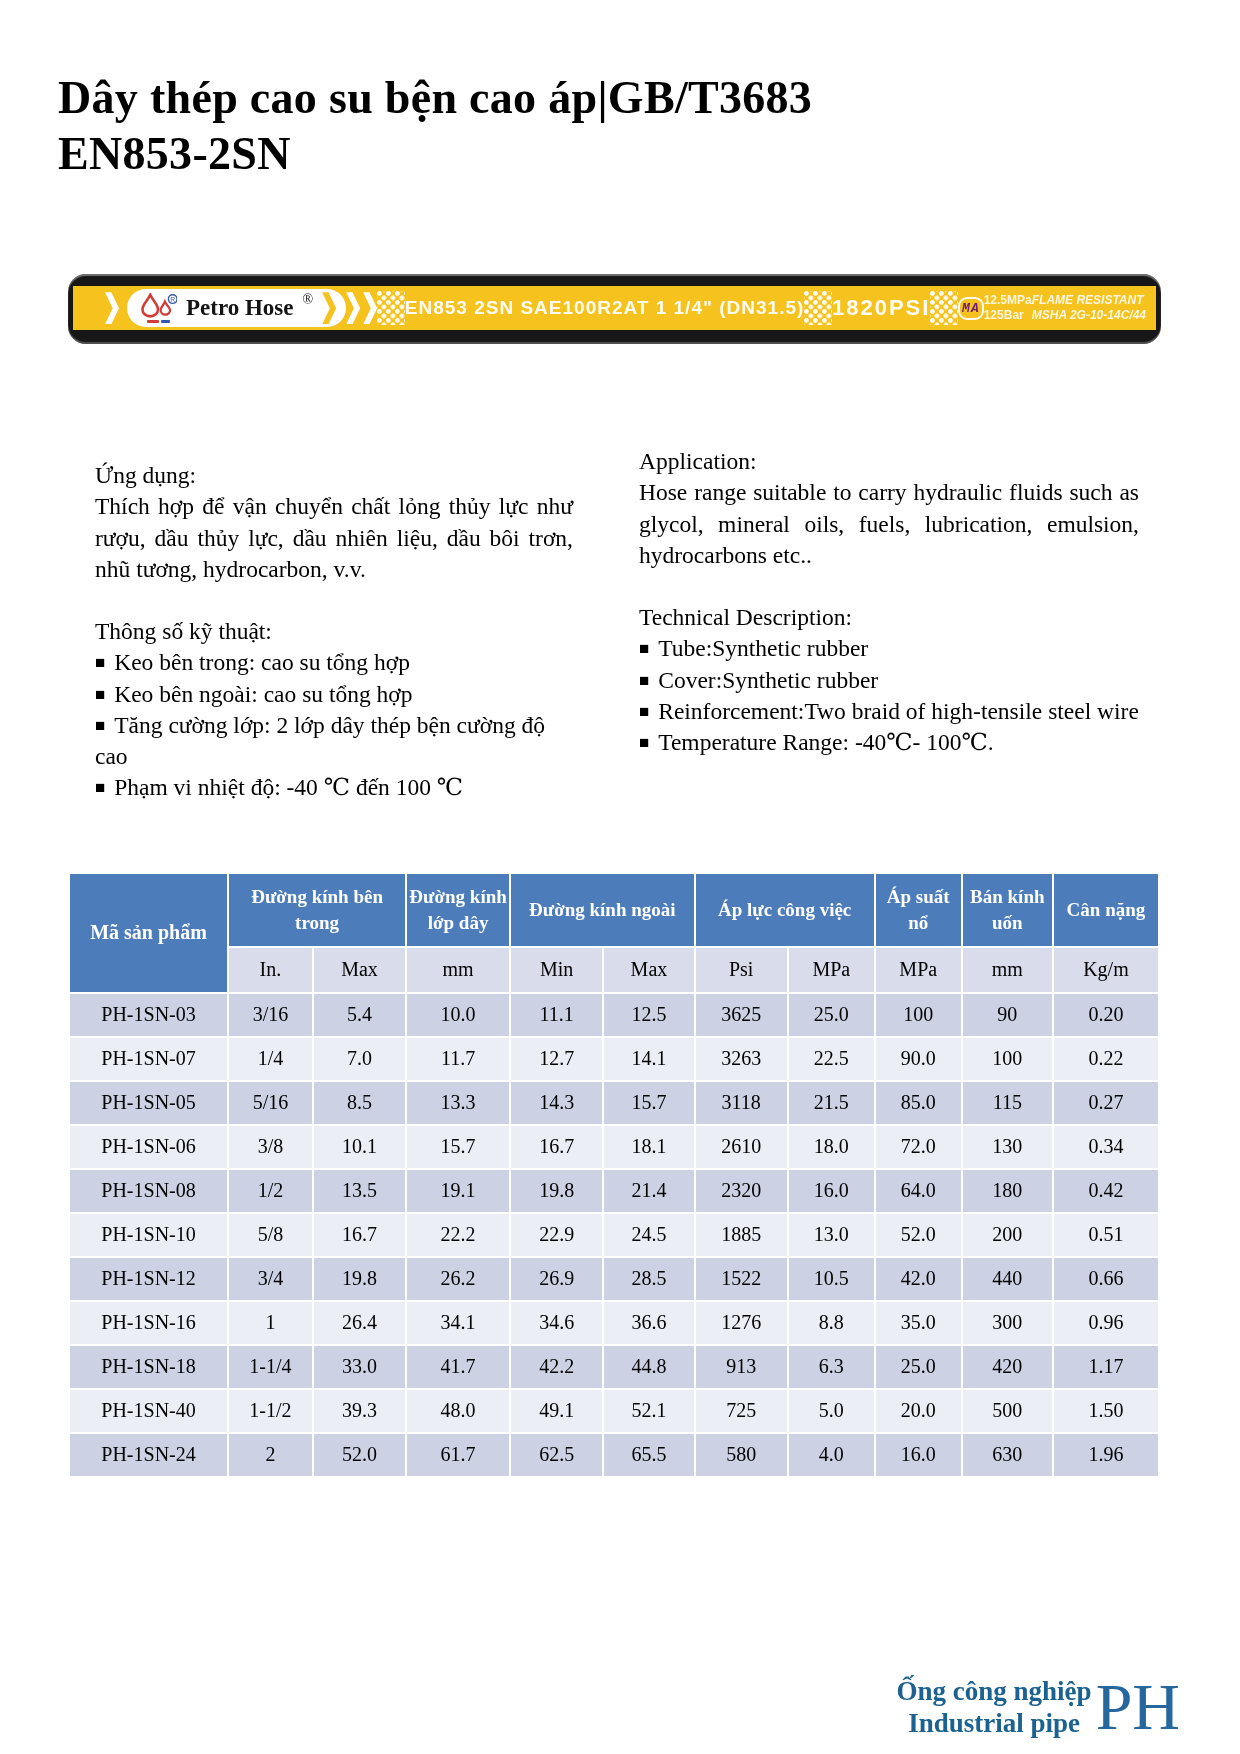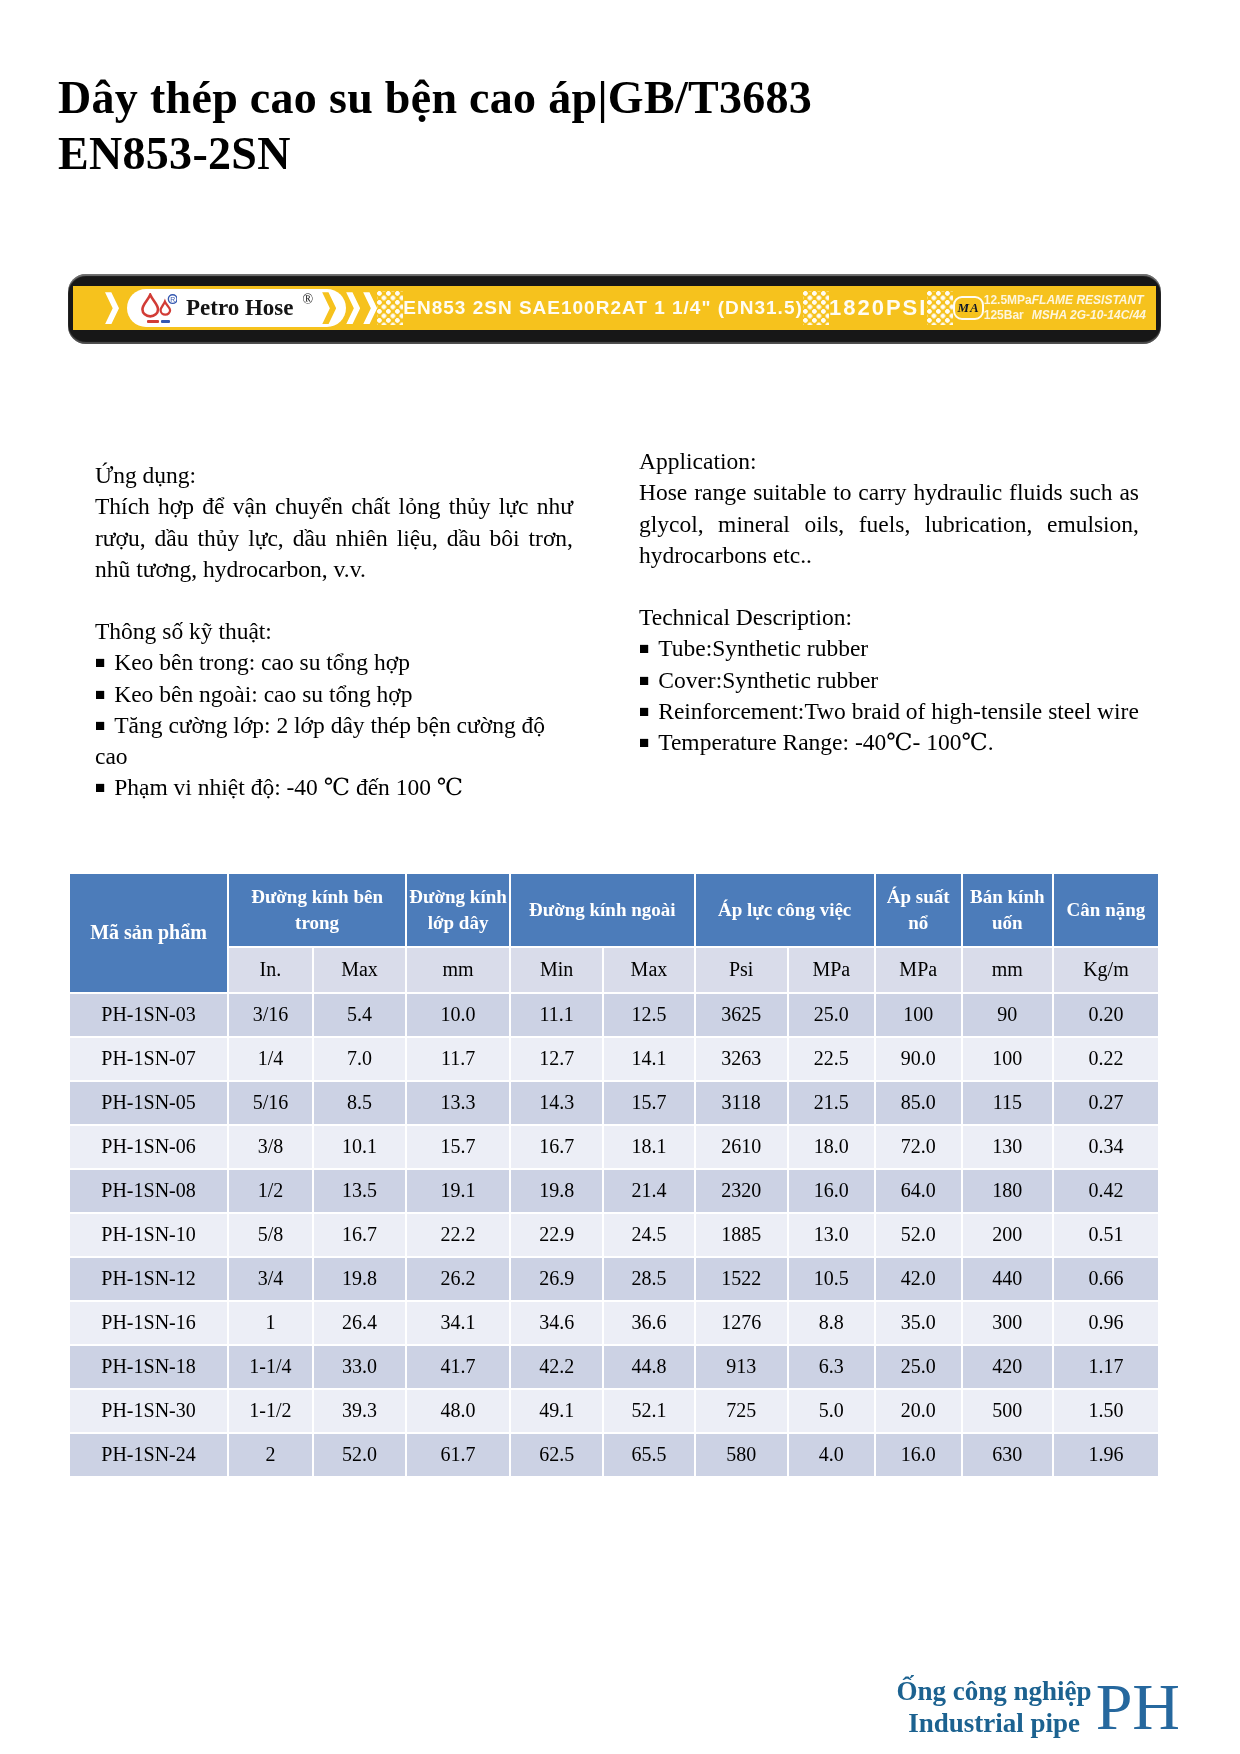--- a/index.html
+++ b/index.html
@@ -74,21 +74,21 @@
   }
   .print-text, .pressure-text {
     color: rgba(255,255,255,.95);
     font-family: "Liberation Sans", "DejaVu Sans", sans-serif;
     font-weight: bold; white-space: nowrap; flex: 0 0 auto;
   }
   .print-text { font-size: 19px; letter-spacing: 1px; }
   .pressure-text { font-size: 22px; letter-spacing: 2px; }
   .ma-badge {
     flex: 0 0 auto;
-    color: #0f172a; font-family: Liberation Serif, serif;
+    color: #701a75; font-family: Liberation Mono, monospace;
     font-weight: bold; font-style: italic; font-size: 13px;
     border: 2px solid rgba(255,255,255,.95); border-radius: 9px;
     padding: 2px 2px; letter-spacing: 1px;
   }
   .rating-text, .flame-text {
     flex: 0 0 auto;
     color: rgba(255,255,255,.85);
     font-family: "Liberation Sans", sans-serif;
     font-weight: bold; line-height: 1.3;
   }
@@ -386,21 +386,21 @@
         <td class="num">41.7</td>
         <td class="num">42.2</td>
         <td class="num">44.8</td>
         <td class="num">913</td>
         <td class="num">6.3</td>
         <td class="num">25.0</td>
         <td class="num">420</td>
         <td class="num">1.17</td>
       </tr>
       <tr>
-        <td class="product">PH-1SN-30</td>
+        <td class="product">PH-1SN-40</td>
         <td class="num">1-1/2</td>
         <td class="num">39.3</td>
         <td class="num">48.0</td>
         <td class="num">49.1</td>
         <td class="num">52.1</td>
         <td class="num">725</td>
         <td class="num">5.0</td>
         <td class="num">20.0</td>
         <td class="num">500</td>
         <td class="num">1.50</td>

